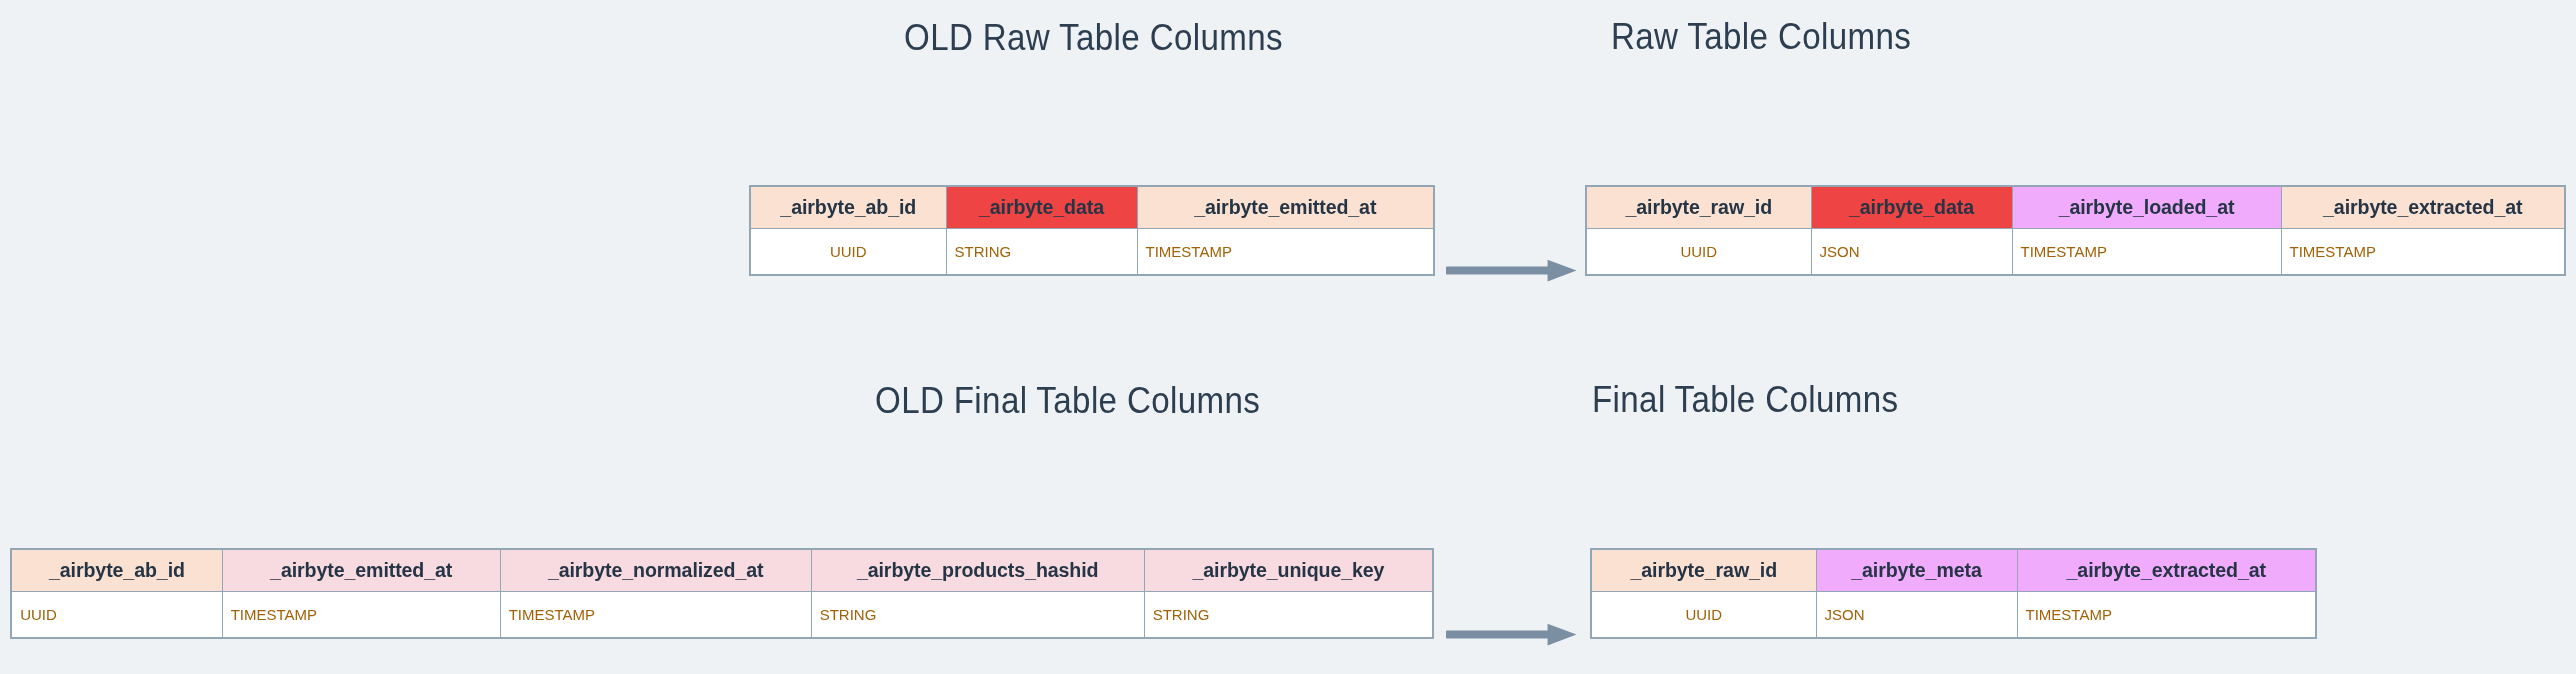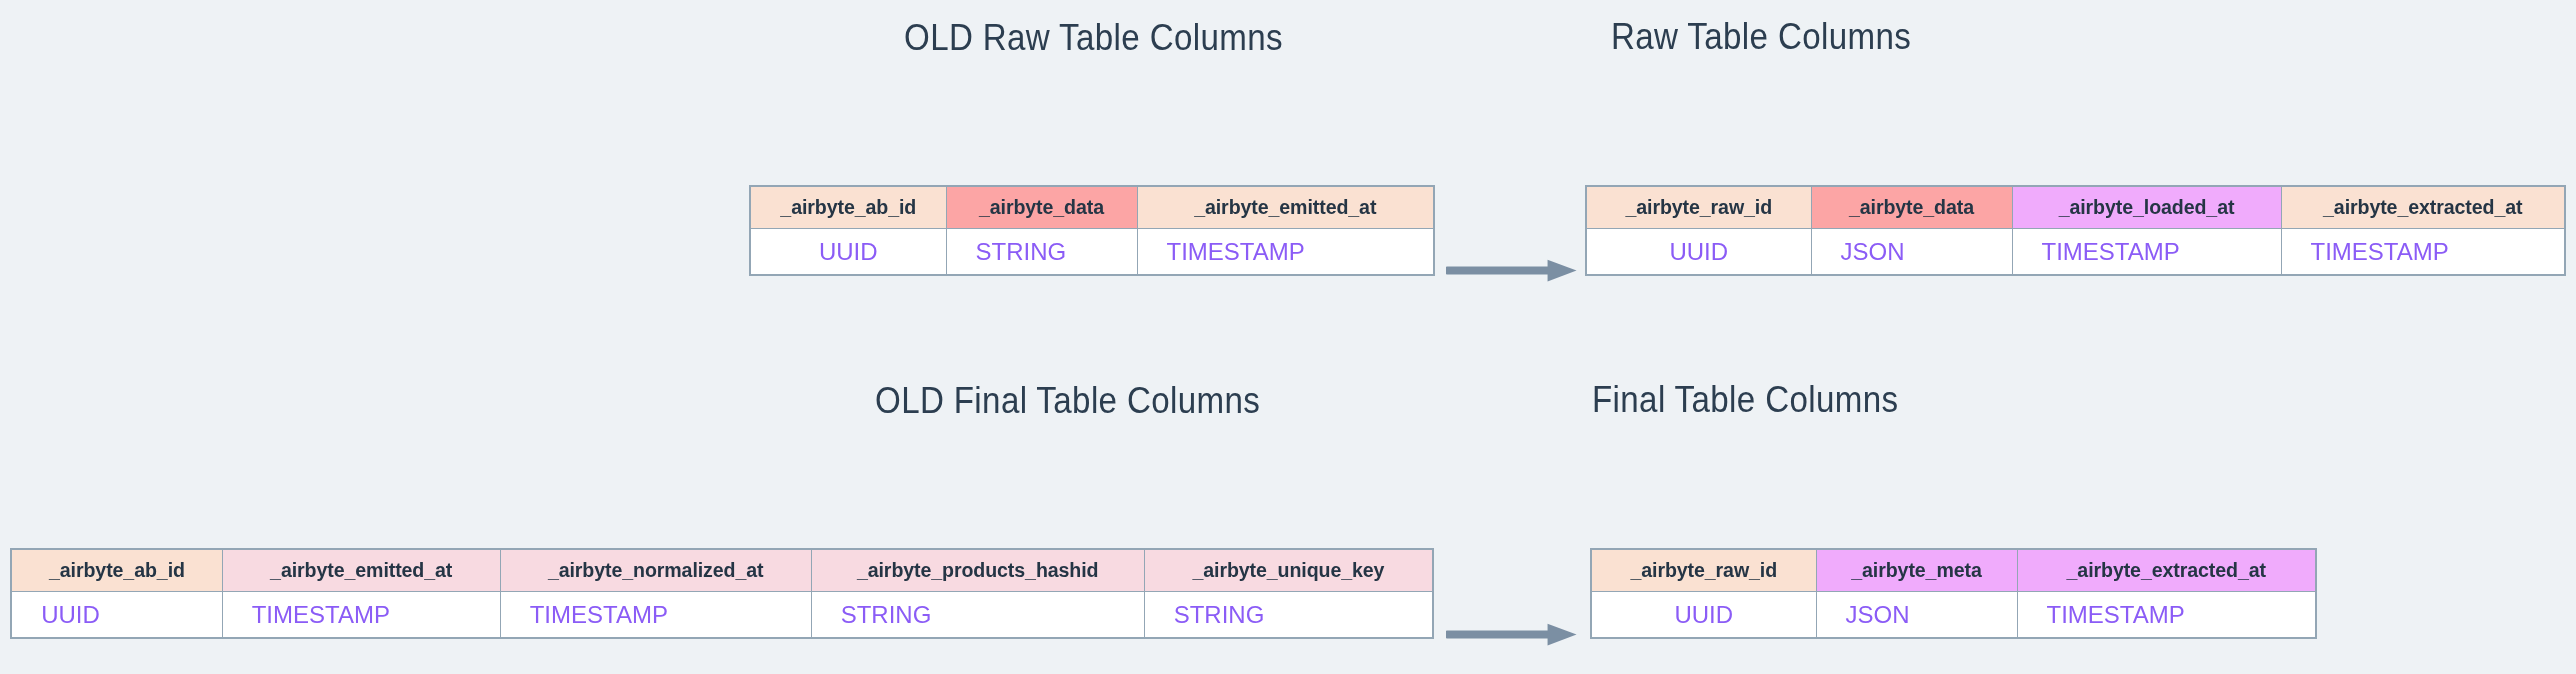--- a/index.html
+++ b/index.html
@@ -43,46 +43,46 @@
   
   .schema-table {
     position: absolute;
     border-collapse: collapse;
     table-layout: fixed;
     border: 2.2px solid #93a6b5;
     background: #ffffff;
   }
   .schema-table td {
     border: 1.5px solid #93a6b5;
-    padding: 0 29px;
+    padding: 0 8px;
     vertical-align: middle;
     white-space: nowrap;
   }
   .schema-table tr.header-row td {
     height: 41px;
     font-size: 19.6px;
     font-weight: 700;
     color: #253545;
     text-align: center;
     letter-spacing: -0.1px;
   }
   .schema-table tr.type-row td {
     height: 45px;
-    font-size: 24px;
+    font-size: 15px;
     font-weight: 400;
-    color: #8b5cf6;
+    color: #a16207;
     text-align: left;
     background: #ffffff;
   }
 
   
   .fill-peach { background: #fae1d2; }
   .fill-mint  { background: #f0abfc; }
   .fill-pink  { background: #f8dae1; }
-  .fill-white { background: #fca5a5; }
+  .fill-white { background: #ef4444; }
 
   
   .ta-center { text-align: center !important; }
 
   
   #table-old-raw   { left: 749px; top: 185px; width: 684px; }
   #table-new-raw   { left: 1585px; top: 185px; width: 980px; }
   #table-old-final { left: 10.2px;   top: 548px; width: 1423px; }
   #table-new-final { left: 1590px; top: 548px; width: 726px; }
 

